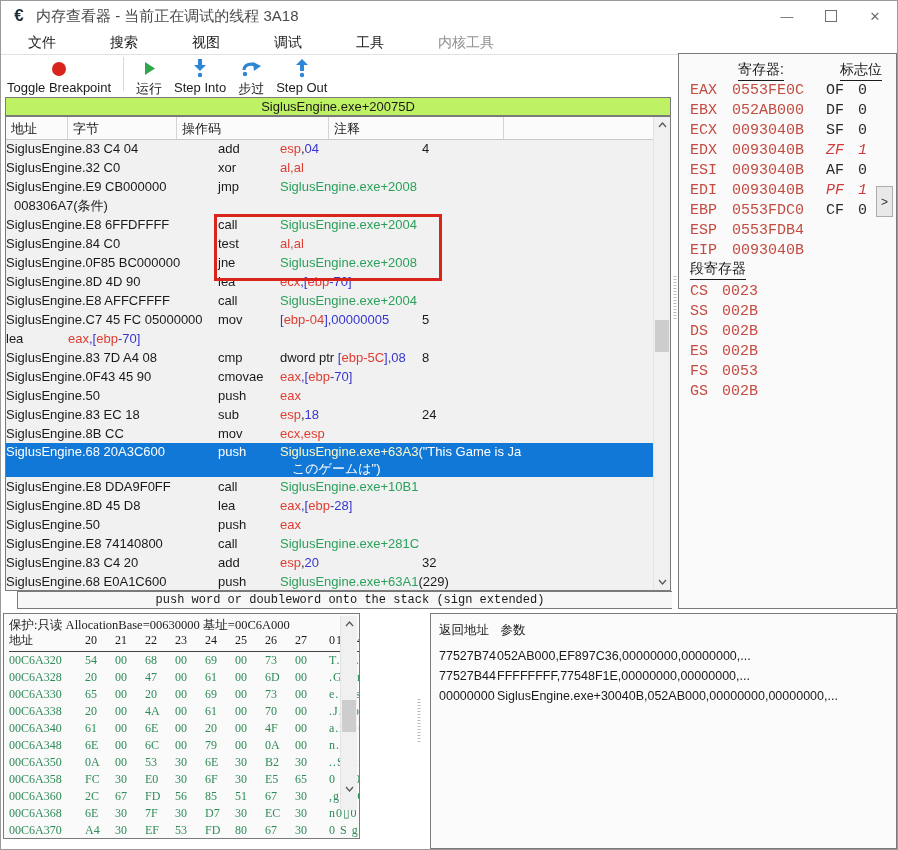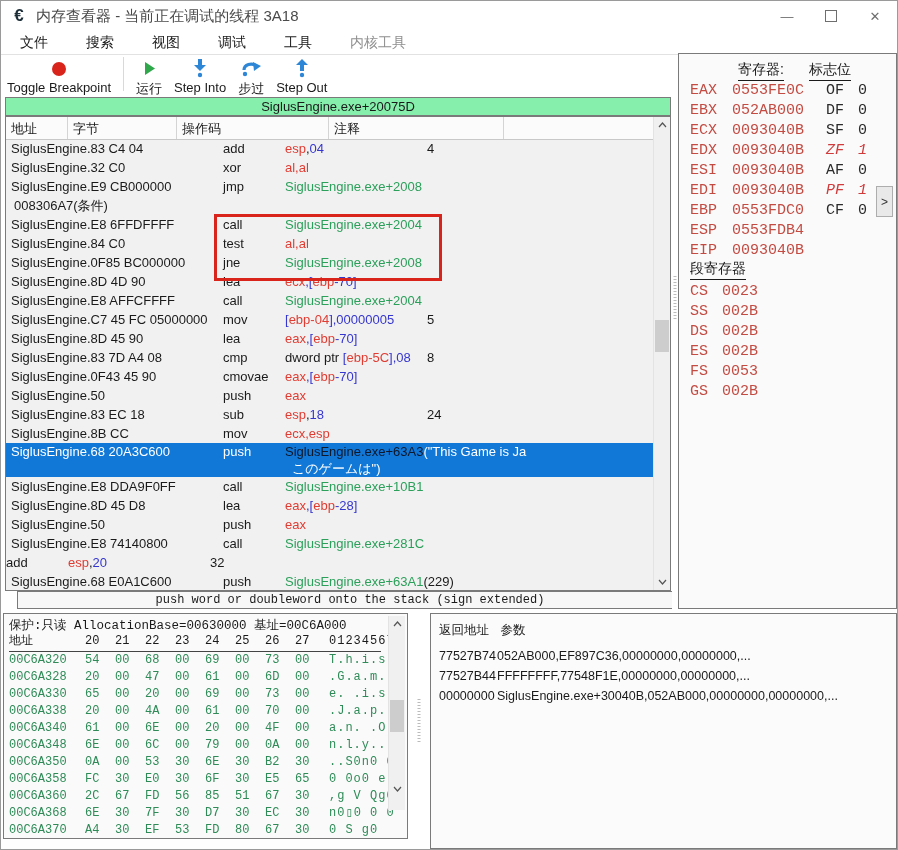--- a/index.html
+++ b/index.html
@@ -5,46 +5,46 @@
   html,body{margin:0;padding:0;background:#d8d8d8;font-family:"Liberation Sans","DejaVu Sans",sans-serif;}
   #window{position:relative;width:898px;height:850px;background:#ffffff;border:1px solid #9a9a9a;box-sizing:border-box;overflow:hidden;}
   
   #titlebar{position:absolute;left:0;top:0;right:0;height:30px;background:#fff;display:flex;align-items:center;}
   #app-icon{width:18px;height:18px;margin:0 8px 0 9px;font-weight:700;font-size:17px;line-height:18px;color:#1d2e38;text-align:center;}
   #win-title{font-size:15px;color:#4a4a4a;flex:1;white-space:nowrap;overflow:hidden;}
   .win-btn{width:44px;height:30px;display:flex;align-items:center;justify-content:center;color:#6e6e6e;font-size:13px;}
   .max-glyph{display:inline-block;width:10px;height:10px;border:1px solid #6e6e6e;}
   
   #menubar{position:absolute;left:0;top:30px;right:0;height:23px;background:#fff;border-bottom:1px solid #e2e2e2;display:flex;align-items:center;font-size:14px;}
-  .menu-item{padding:0 19px;color:#1a1a1a;white-space:nowrap;}
+  .menu-item{padding:0 27px;color:#1a1a1a;white-space:nowrap;}
   .menu-item.muted{color:#8f8f8f;}
   
   #toolbar{position:absolute;left:0;top:54px;right:0;height:42px;background:#fff;display:flex;align-items:flex-start;}
   .tb-btn{display:flex;flex-direction:column;align-items:center;justify-content:flex-start;padding:2px 6px 0 6px;}
   .tb-btn .ic{height:22px;display:flex;align-items:center;justify-content:center;}
   .tb-btn .lb{font-size:13px;color:#1a1a1a;margin-top:1px;white-space:nowrap;}
   .tb-sep{width:1px;background:#d9d9d9;height:34px;margin:2px 6px 0 6px;}
   
-  #addressbar{position:absolute;left:4px;top:96px;width:666px;height:19px;border:1px solid #7a7a7a;background:#86efac;box-sizing:border-box;
+  #addressbar{position:absolute;left:4px;top:96px;width:666px;height:19px;border:1px solid #7a7a7a;background:#bef264;box-sizing:border-box;
     font-size:13px;color:#1a1a1a;text-align:center;line-height:17px;}
   
   #disasm{position:absolute;left:4px;top:115px;width:666px;height:475px;border:1px solid #7a7a7a;background:#f1f1f1;box-sizing:border-box;overflow:hidden;}
   #disasm-header{position:absolute;left:0;top:0;right:16px;height:22px;background:#fbfbfb;border-bottom:1px solid #c8c8c8;display:flex;font-size:13px;color:#1a1a1a;}
   .dh-cell{border-right:1px solid #d4d4d4;padding:3px 0 0 5px;box-sizing:border-box;height:22px;white-space:nowrap;overflow:hidden;}
   #disasm-rows{position:absolute;left:0;top:22px;right:16px;bottom:0;overflow:hidden;}
   .drow{display:flex;height:19px;line-height:19px;font-size:13px;white-space:nowrap;color:#1a1a1a;}
-  .drow .c-addr{width:212px;padding-left:5px;flex:none;overflow:hidden;}
+  .drow .c-addr{width:212px;flex:none;overflow:hidden;}
   .drow .c-mn{width:62px;flex:none;}
   .drow .c-ops{min-width:142px;flex:none;}
   .drow .c-cmt{flex:none;}
   .drow.label-row{padding-left:8px;}
   .drow.hl{background:#1178d7;color:#ffffff;height:34px;line-height:17px;position:relative;}
   .drow.hl .c-addr,.drow.hl .c-mn{color:#ffffff;}
   .seg-r{color:#e03c32;} .seg-b{color:#3535cf;} .seg-g{color:#2ba05a;} .seg-k{color:#1a1a1a;}
-  .seg-w{color:#ffffff;} .seg-lg{color:#0f172a;}
+  .seg-w{color:#ffffff;} .seg-lg{color:#fef9c3;}
   .hl-line2{position:absolute;left:286px;top:17px;height:17px;line-height:17px;color:#fff;}
   #breakpoint-box{position:absolute;left:208px;top:97px;width:222px;height:61px;border:3px solid #d9241c;pointer-events:auto;}
   
   .vscroll{position:absolute;top:0;bottom:0;right:0;width:16px;background:#f0f0f0;border-left:1px solid #e3e3e3;}
   .scroll-btn{position:absolute;left:0;width:16px;height:16px;display:flex;align-items:center;justify-content:center;}
   .scroll-thumb{position:absolute;left:1px;width:14px;background:#cdcdcd;}
   
   #statusbar{position:absolute;left:16px;top:590px;width:666px;height:18px;border:1px solid #7a7a7a;background:#f7f7f7;box-sizing:border-box;
     font-family:"Liberation Mono","DejaVu Sans Mono",monospace;font-size:12px;color:#1a1a1a;text-align:center;line-height:16px;white-space:nowrap;}
   
@@ -61,22 +61,22 @@
   .seg-row{height:20px;line-height:20px;white-space:nowrap;}
   .seg-row .sn{display:inline-block;width:32px;}
   #expand-btn{position:absolute;right:3px;top:132px;width:15px;height:29px;border:1px solid #adadad;background:#e9e9e9;
     display:flex;align-items:center;justify-content:center;font-size:12px;color:#333;}
   
   #split-mid{position:absolute;left:671px;top:115px;width:6px;height:493px;background:#fff;}
   #split-bottom{position:absolute;left:407px;top:612px;width:22px;height:236px;background:#fff;}
   .grip{position:absolute;left:50%;transform:translateX(-50%);width:3px;height:44px;
     background:repeating-linear-gradient(#bbb 0 1px,transparent 1px 3px);}
   
-  #hexdump{position:absolute;left:2px;top:612px;width:405px;height:226px;border:1px solid #7a7a7a;background:#fafafa;box-sizing:border-box;overflow:hidden;
-    font-family:Liberation Mono, monospace;font-size:12px;}
+  #hexdump{position:absolute;left:2px;top:612px;width:357px;height:226px;border:1px solid #7a7a7a;background:#fafafa;box-sizing:border-box;overflow:hidden;
+    font-family:Liberation Serif, serif;font-size:12px;}
   #protect-line{position:absolute;left:5px;top:3px;color:#1a1a1a;white-space:nowrap;font-size:12.5px;}
   #hex-colheader{position:absolute;left:5px;top:18px;width:372px;color:#1a1a1a;border-bottom:1px solid #444;padding-bottom:2px;white-space:nowrap;}
   #hex-rows{position:absolute;left:5px;top:38px;}
   .hex-row{height:17px;line-height:17px;white-space:nowrap;color:#2e8b57;}
   .h-addr{display:inline-block;width:76px;}
   .h-byte{display:inline-block;width:30px;}
   .h-ascii{display:inline-block;margin-left:4px;letter-spacing:1px;}
   #hex-colheader .h-addr{color:#1a1a1a;}
   
   #stack{position:absolute;left:429px;top:612px;width:467px;height:236px;border:1px solid #7a7a7a;background:#fbfbfb;box-sizing:border-box;font-size:12.5px;}
@@ -217,21 +217,20 @@
           <span class="c-mn">call</span>
           <span class="c-ops"><span class="seg-g">SiglusEngine.exe+2004</span></span>
         </div>
         <div class="drow">
           <span class="c-addr">SiglusEngine.C7 45 FC 05000000</span>
           <span class="c-mn">mov</span>
           <span class="c-ops"><span class="seg-b">[</span><span class="seg-r">ebp</span><span class="seg-r">-04</span><span class="seg-b">],</span><span class="seg-b">00000005</span></span>
           <span class="c-cmt">5</span>
         </div>
         <div class="drow">
-          <span class="c-addr">SiglusEngine.8D 45 90</span>
           <span class="c-mn">lea</span>
           <span class="c-ops"><span class="seg-r">eax</span><span class="seg-b">,[</span><span class="seg-r">ebp</span><span class="seg-b">-70]</span></span>
         </div>
         <div class="drow">
           <span class="c-addr">SiglusEngine.83 7D A4 08</span>
           <span class="c-mn">cmp</span>
           <span class="c-ops"><span class="seg-k">dword ptr </span><span class="seg-b">[</span><span class="seg-r">ebp</span><span class="seg-r">-5C</span><span class="seg-b">],</span><span class="seg-b">08</span></span>
           <span class="c-cmt">8</span>
         </div>
         <div class="drow">
@@ -275,20 +274,21 @@
           <span class="c-addr">SiglusEngine.50</span>
           <span class="c-mn">push</span>
           <span class="c-ops"><span class="seg-r">eax</span></span>
         </div>
         <div class="drow">
           <span class="c-addr">SiglusEngine.E8 74140800</span>
           <span class="c-mn">call</span>
           <span class="c-ops"><span class="seg-g">SiglusEngine.exe+281C</span></span>
         </div>
         <div class="drow">
+          <span class="c-addr">SiglusEngine.83 C4 20</span>
           <span class="c-mn">add</span>
           <span class="c-ops"><span class="seg-r">esp</span><span class="seg-k">,</span><span class="seg-b">20</span></span>
           <span class="c-cmt">32</span>
         </div>
         <div class="drow">
           <span class="c-addr">SiglusEngine.68 E0A1C600</span>
           <span class="c-mn">push</span>
           <span class="c-ops"><span class="seg-g">SiglusEngine.exe+63A1</span><span class="seg-k">(229)</span></span>
         </div>
       </div>
@@ -309,21 +309,21 @@
   </div>
 
   <div id="statusbar">push word or doubleword onto the stack (sign extended)</div>
 
   <div id="split-mid">
       <div class="grip" style="top:160px;"></div>
     </div>
 
   <div id="registers">
     <div class="panel-title" style="left:11px;top:7px;margin-left:48px;">寄存器:</div>
-    <div class="panel-title" style="left:130px;top:7px;">标志位</div>
+    <div class="panel-title" style="left:161px;top:7px;">标志位</div>
     <div id="reg-list">
         <div class="reg-row"><span class="rn">EAX</span><span class="rv">0553FE0C</span></div>
         <div class="reg-row"><span class="rn">EBX</span><span class="rv">052AB000</span></div>
         <div class="reg-row"><span class="rn">ECX</span><span class="rv">0093040B</span></div>
         <div class="reg-row"><span class="rn">EDX</span><span class="rv">0093040B</span></div>
         <div class="reg-row"><span class="rn">ESI</span><span class="rv">0093040B</span></div>
         <div class="reg-row"><span class="rn">EDI</span><span class="rv">0093040B</span></div>
         <div class="reg-row"><span class="rn">EBP</span><span class="rv">0553FDC0</span></div>
         <div class="reg-row"><span class="rn">ESP</span><span class="rv">0553FDB4</span></div>
         <div class="reg-row"><span class="rn">EIP</span><span class="rv">0093040B</span></div>

